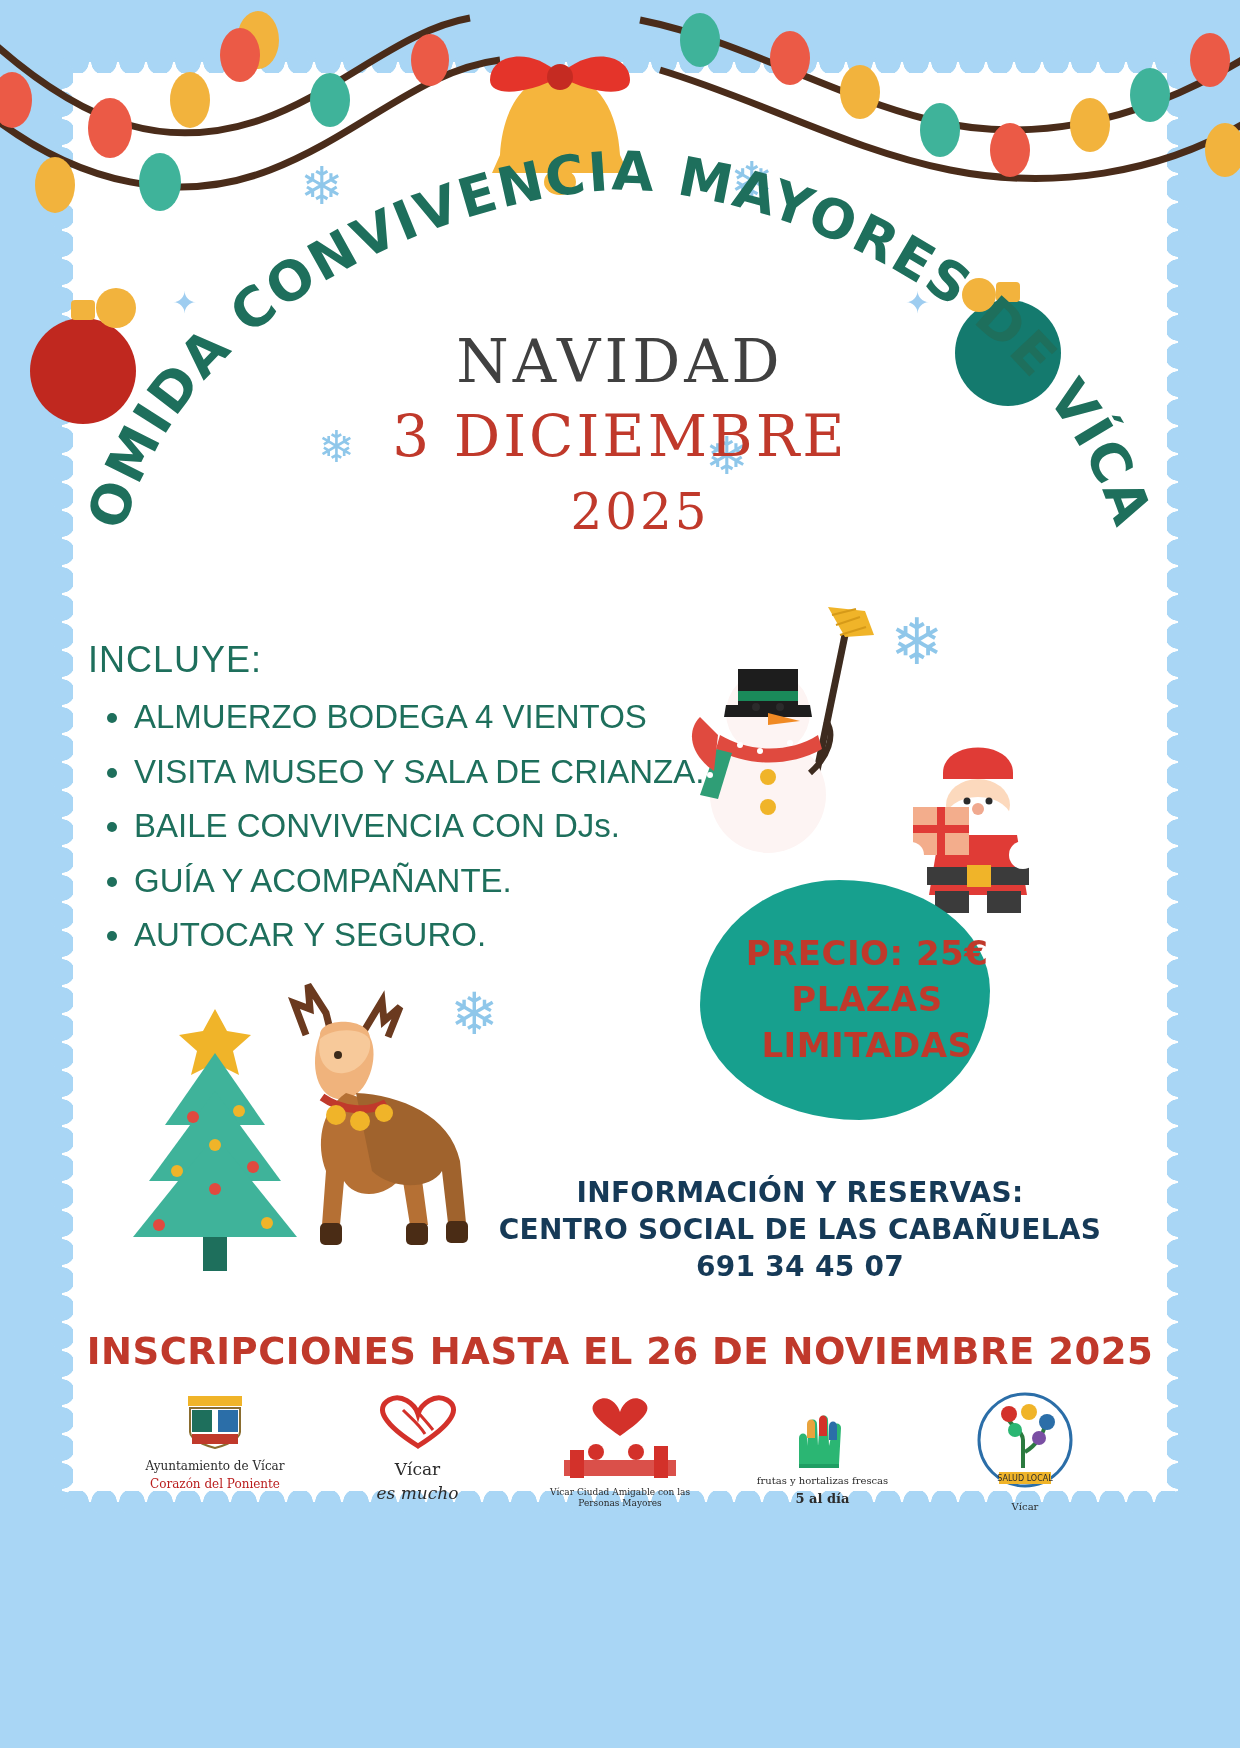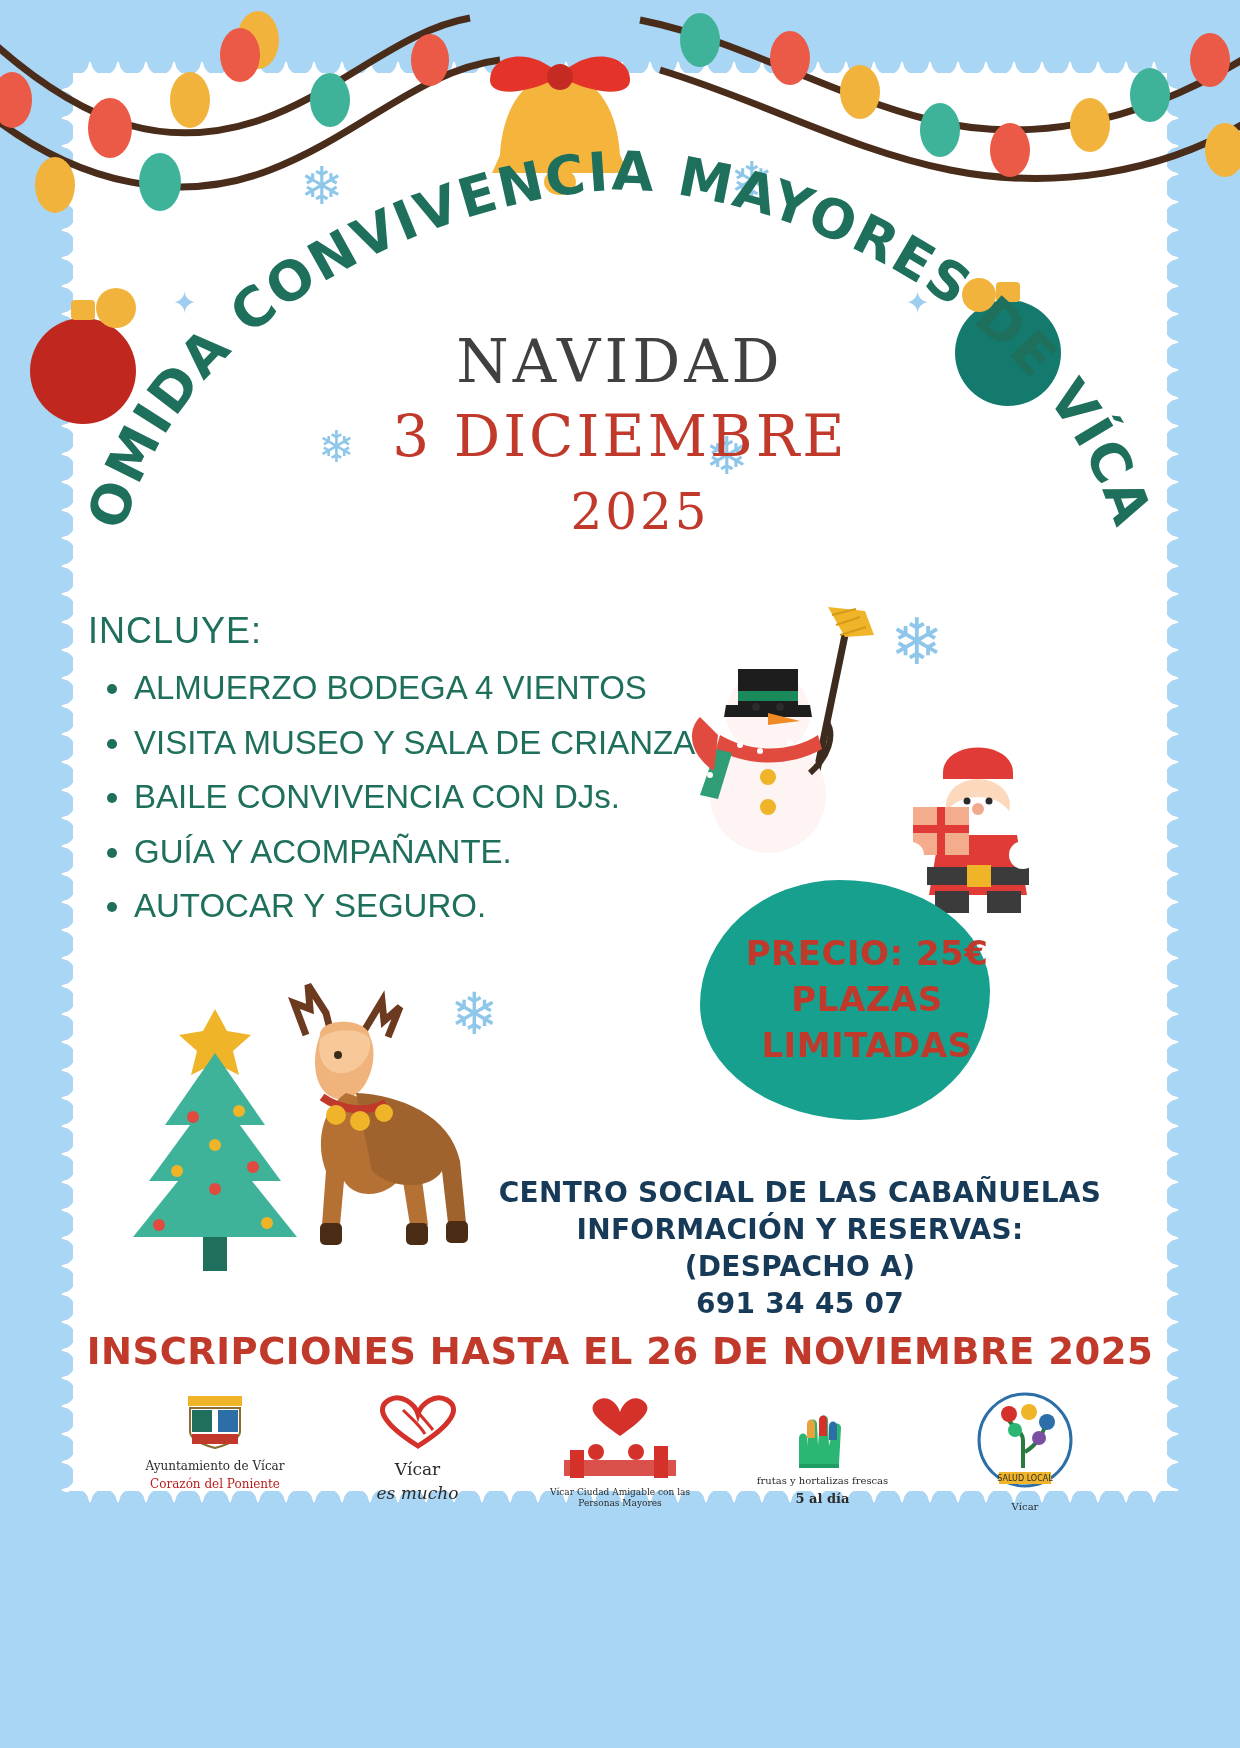--- a/index.html
+++ b/index.html
@@ -106,20 +106,21 @@
     left: 88px;
     top: 610px;
     width: 620px;
     color: #1e6f5c;
   }
   .includes .heading {
     font-size: 36px;
     letter-spacing: 1px;
     margin-bottom: 14px;
     color: #1e6f5c;
+    margin-top: 29px;
   }
   .includes ul {
     margin: 0;
     padding-left: 46px;
     list-style: disc;
   }
   .includes li {
     font-size: 33px;
     line-height: 1.35;
     margin-bottom: 10px;
@@ -405,23 +406,22 @@
   <rect x="60" y="248" width="22" height="22" rx="5" fill="#4a2c15"></rect>
   <rect x="146" y="248" width="22" height="22" rx="5" fill="#4a2c15"></rect>
   <rect x="186" y="246" width="22" height="22" rx="5" fill="#4a2c15"></rect>
   <path d="M 62,122 C 82,136 108,138 126,128" stroke="#c0392b" stroke-width="8" fill="none"></path>
   <circle cx="76" cy="140" r="10" fill="#f0b429"></circle>
   <circle cx="100" cy="146" r="10" fill="#f0b429"></circle>
   <circle cx="124" cy="138" r="9" fill="#f0b429"></circle>
 </svg>
 
 <div class="info">
+  <div>INFORMACIÓN Y RESERVAS:</div>
   <div>CENTRO SOCIAL DE LAS CABAÑUELAS</div>
-  <div>INFORMACIÓN Y RESERVAS:</div>
-  <div>(DESPACHO A)</div>
   <div>691 34 45 07</div>
 </div>
 
 <div class="deadline">INSCRIPCIONES HASTA EL  26 DE NOVIEMBRE 2025</div>
 
 <div class="logos">
 
   <div class="logo">
     <svg width="90" height="62">
       <rect x="18" y="6" width="54" height="10" fill="#f0b429"></rect>

